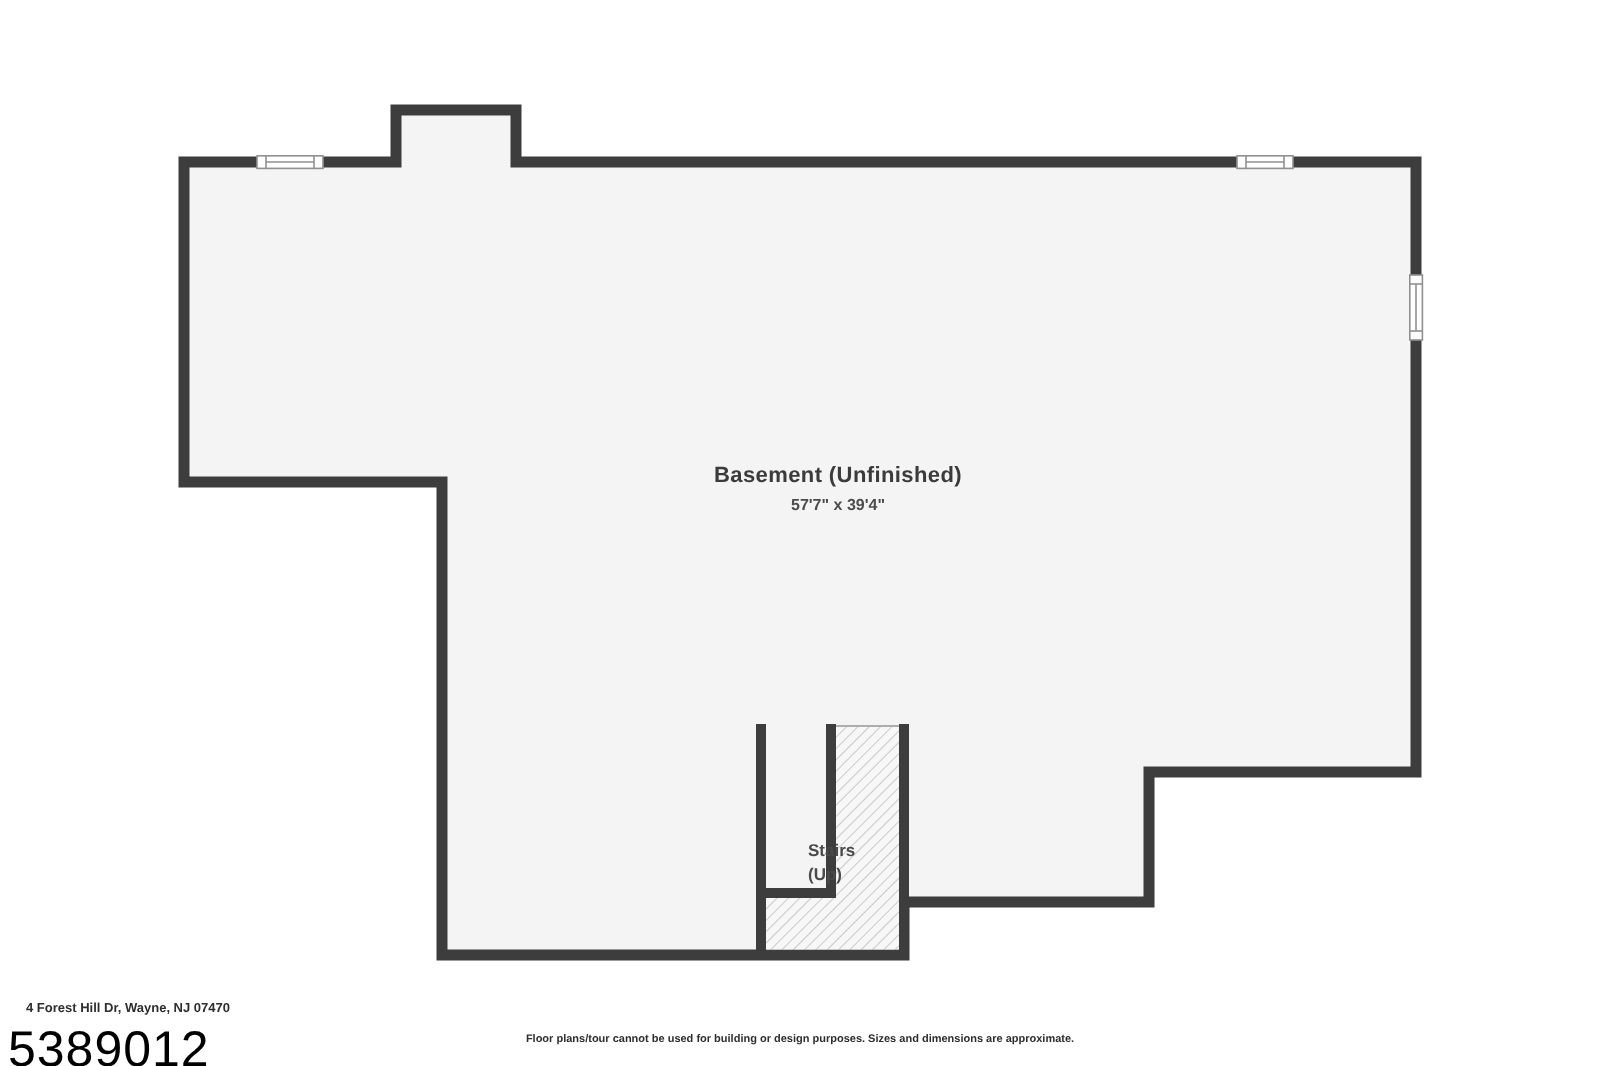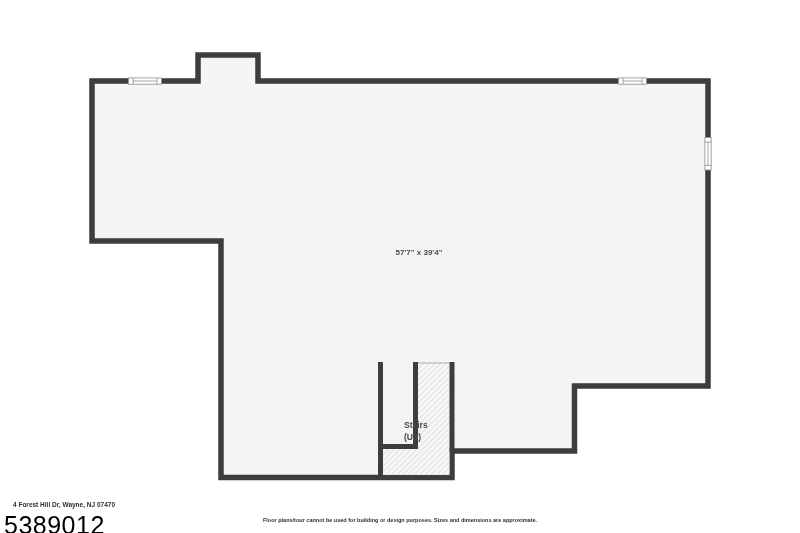--- a/index.html
+++ b/index.html
@@ -113,20 +113,21 @@
     </g>
 
     <g>
       <rect x="704.9" y="137.5" width="6.3" height="32.5" fill="#fdfdfd" stroke="#909090" stroke-width="0.8"></rect>
       <line x1="704.9" y1="142" x2="711.2" y2="142" stroke="#909090" stroke-width="0.8"></line>
       <line x1="704.9" y1="165.5" x2="711.2" y2="165.5" stroke="#909090" stroke-width="0.8"></line>
       <line x1="708" y1="142" x2="708" y2="165.5" stroke="#909090" stroke-width="0.8"></line>
     </g>
   </svg>
 
+  <div class="label room-label">Basement (Unfinished)</div>
 
   <div class="label room-dims">57'7" x 39'4"</div>
 
   <div class="label stairs-label">
     <div>Stairs</div>
     <div>(Up)</div>
   </div>
 
   <div class="label footer-address">4 Forest Hill Dr, Wayne, NJ 07470</div>
 

